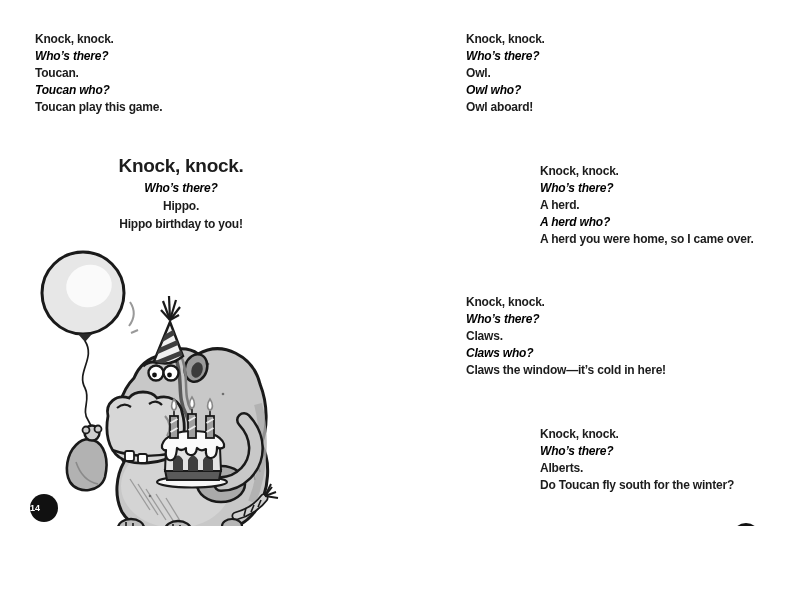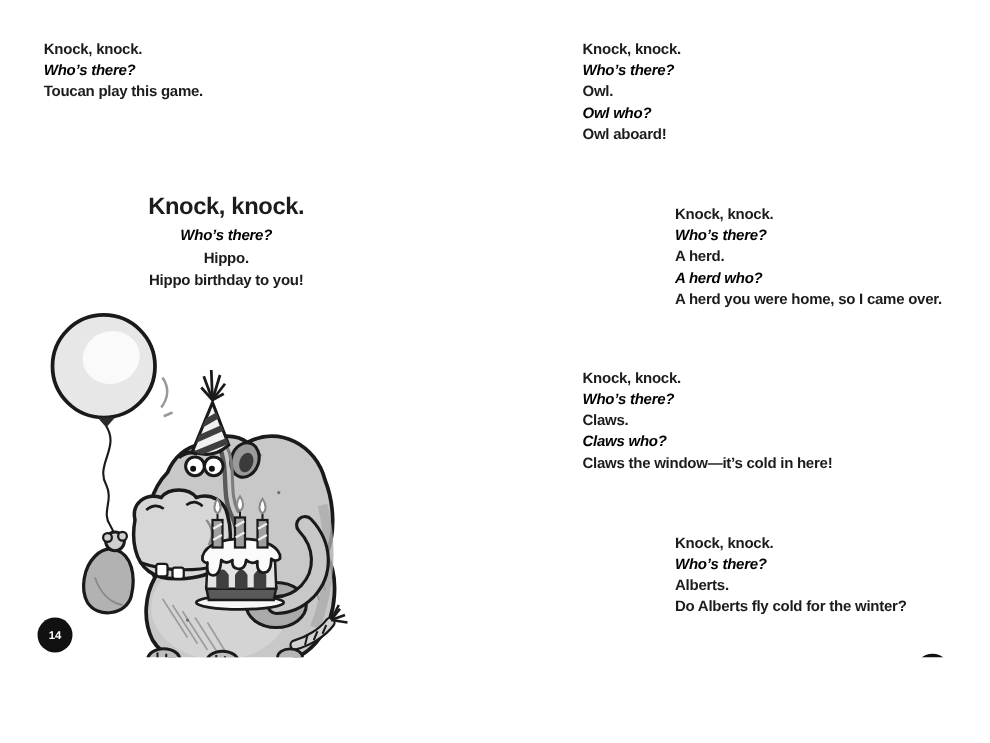--- a/index.html
+++ b/index.html
@@ -18,33 +18,35 @@
   }
   .joke.featured{
     text-align:center;width:280px;
   }
   .joke.featured .title{
     font-size:19px;line-height:26px;letter-spacing:-0.3px;
   }
   .joke.featured .line{line-height:18px;}
   .page-badge{
     position:absolute;width:28px;height:28px;border-radius:50%;
-    background:#111111;color:#ffffff;text-align:center;
+    background:#111111;color:#ffffff;
     font-size:9px;line-height:28px;font-weight:700;
   }
   .illustration{position:absolute;left:18px;top:244px;}
 </style>
 </head>
 <body>
 
 <div class="spread">
 
   <div class="joke" style="left:35px;top:31px">
     <div class="line call">Knock, knock.</div>
     <div class="line resp">Who’s there?</div>
+    <div class="line name">Toucan.</div>
+    <div class="line resp">Toucan who?</div>
     <div class="line punch">Toucan play this game.</div>
   </div>
 
   <div class="joke featured" style="left:41px;top:153px">
     <div class="title">Knock, knock.</div>
     <div class="line resp">Who’s there?</div>
     <div class="line name">Hippo.</div>
     <div class="line punch">Hippo birthday to you!</div>
   </div>
 
@@ -253,18 +255,18 @@
     <div class="line resp">Who’s there?</div>
     <div class="line name">Claws.</div>
     <div class="line resp">Claws who?</div>
     <div class="line punch">Claws the window—it’s cold in here!</div>
   </div>
 
   <div class="joke" style="left:540px;top:426px">
     <div class="line call">Knock, knock.</div>
     <div class="line resp">Who’s there?</div>
     <div class="line name">Alberts.</div>
-    <div class="line punch">Do Alberts fly cold for the winter?</div>
+    <div class="line punch">Do Toucan fly south for the winter?</div>
   </div>
 
   <div class="page-badge" style="left:732px;top:523px">18</div>
 
 </div>
 
 </body></html>

